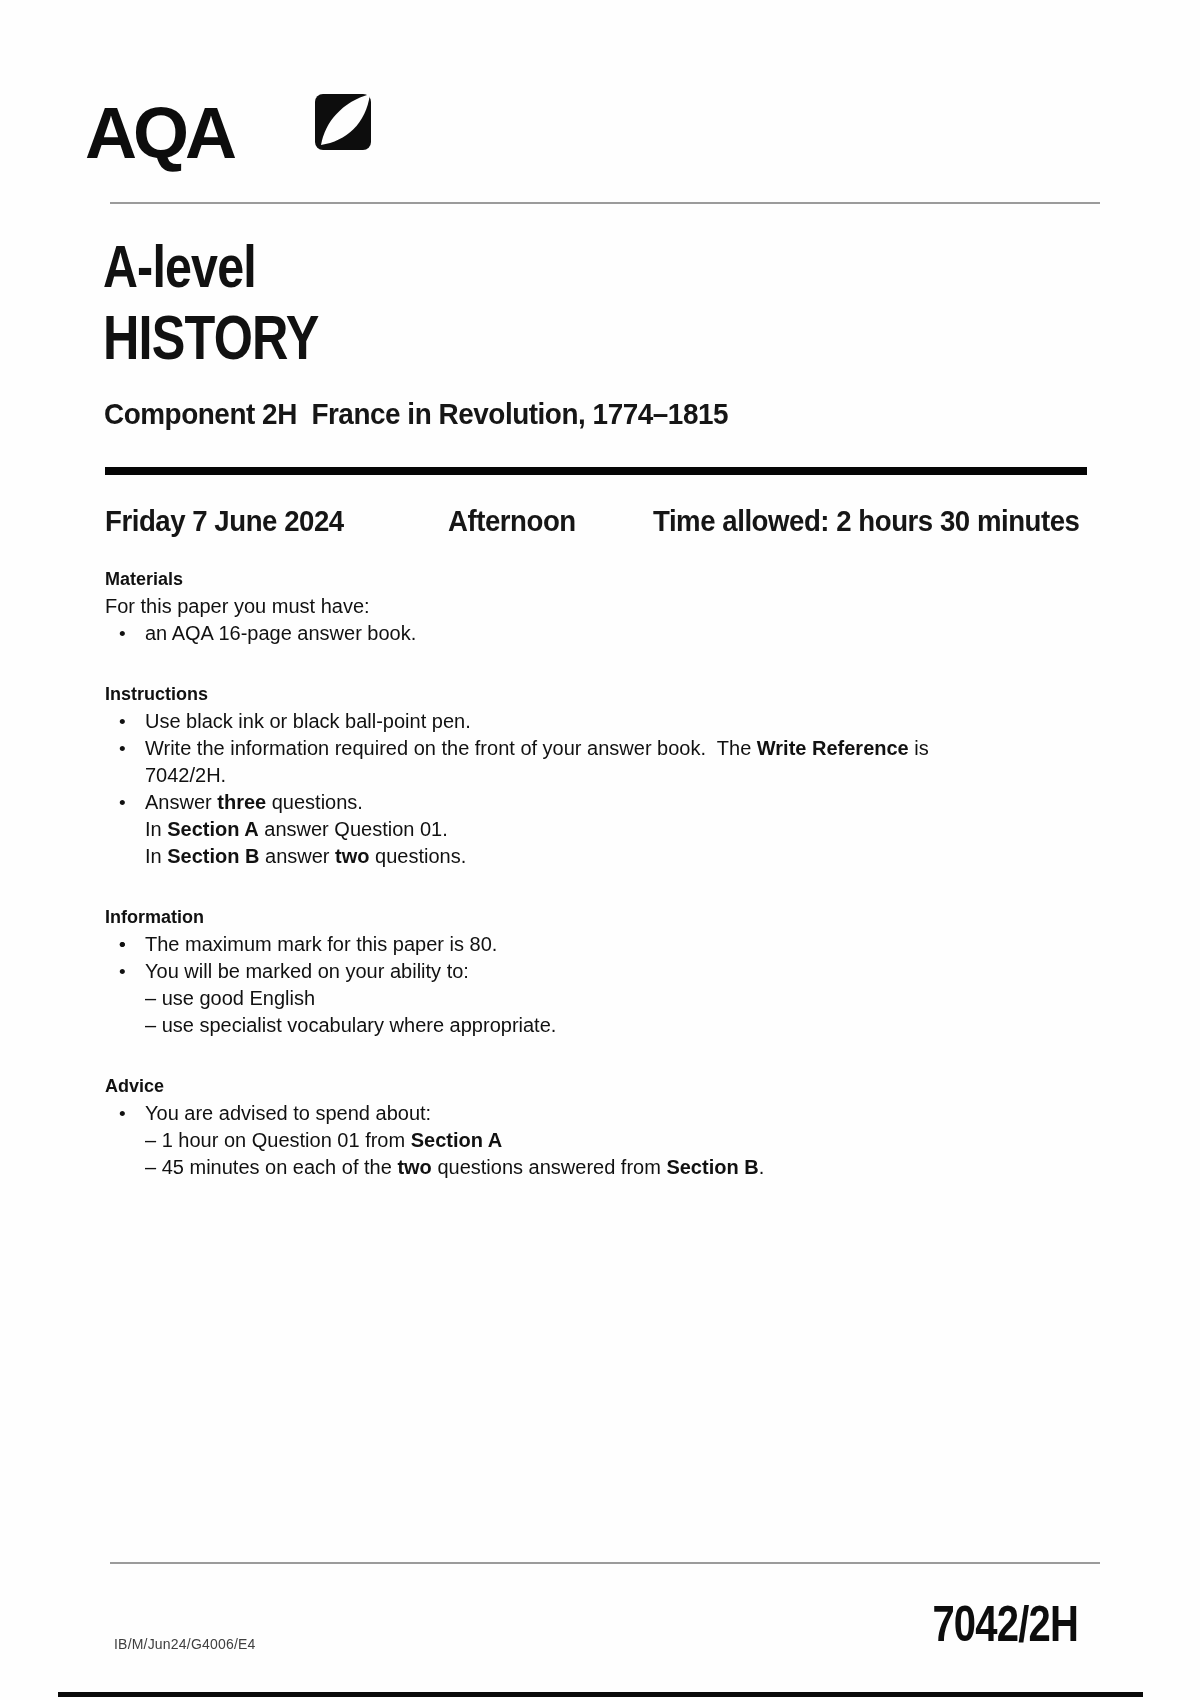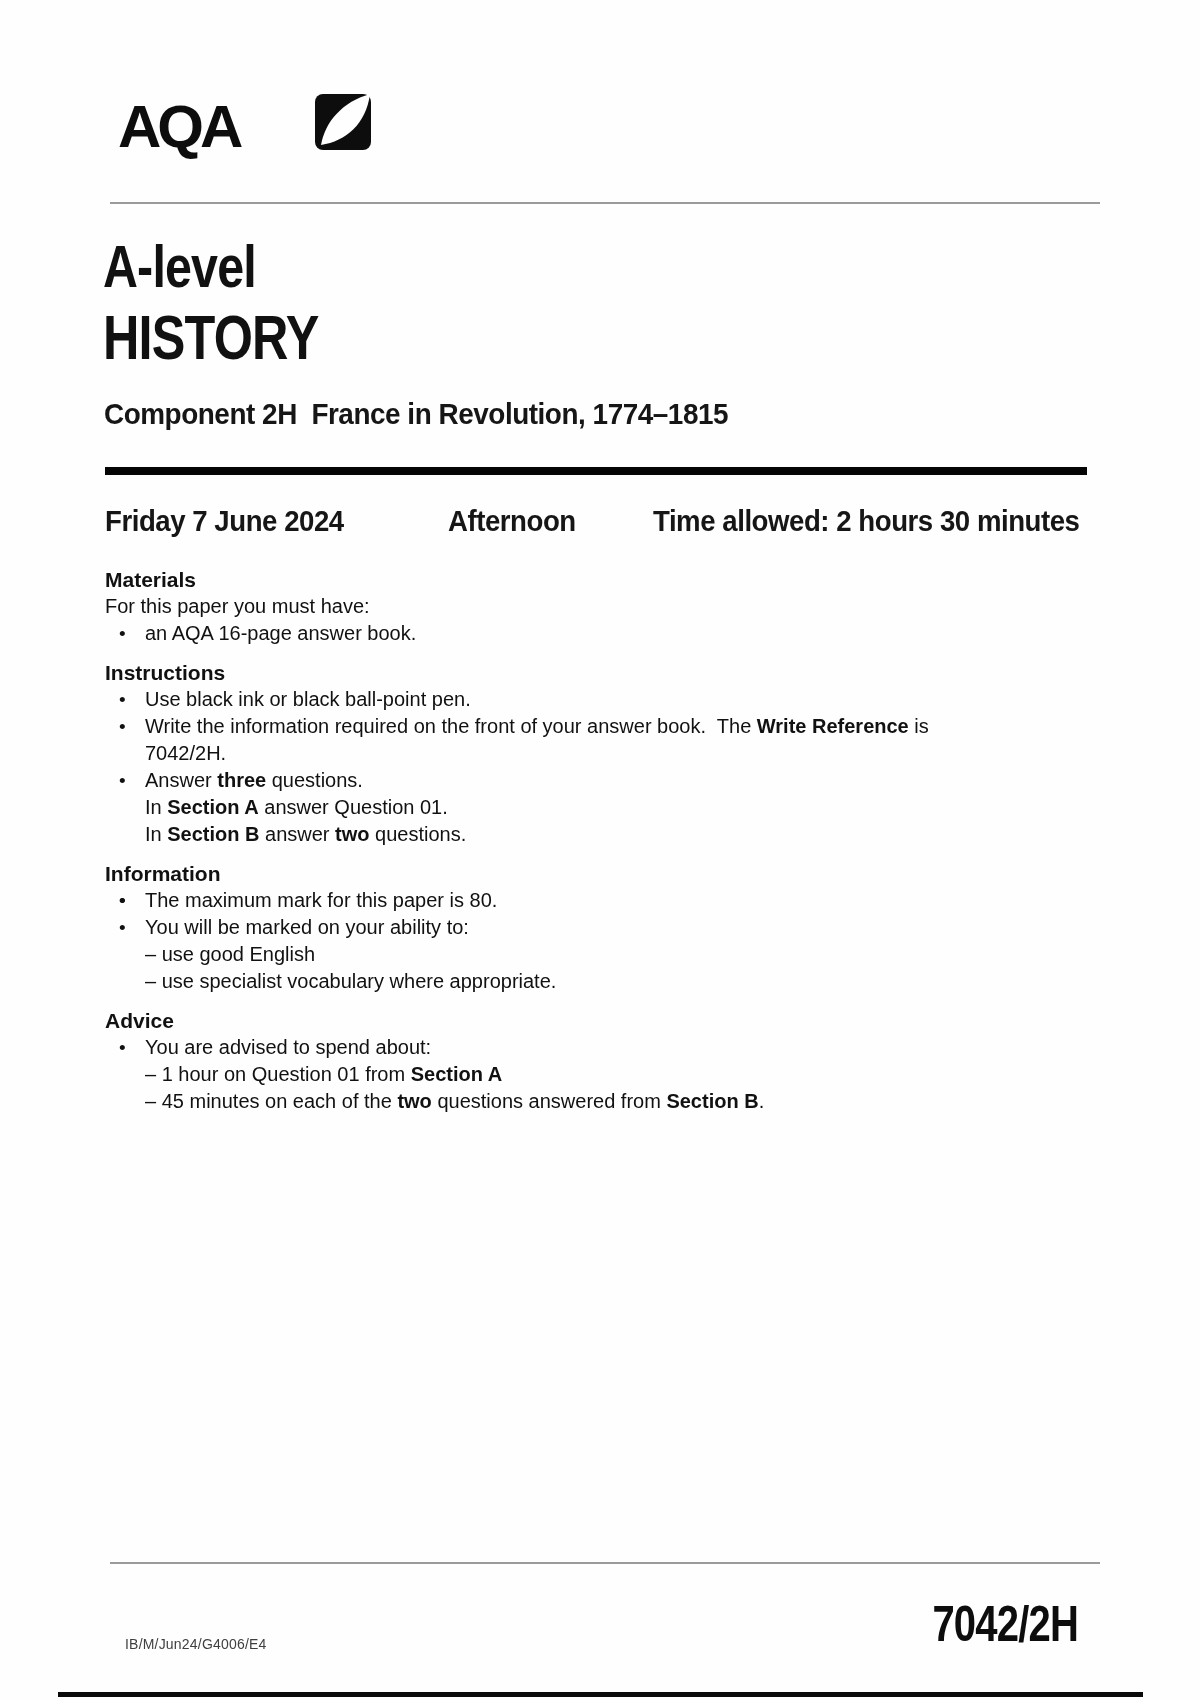--- a/index.html
+++ b/index.html
@@ -4,21 +4,21 @@
 <style>
   html,body{margin:0;padding:0;}
   body{
     width:1200px;height:1700px;background:#fdfdfd;color:#000;
     font-family:"Liberation Sans",sans-serif;position:relative;overflow:hidden;
   }
   .page{position:absolute;inset:0;background:#fefefe;}
 
   
   .logo-text{
-    position:absolute;left:118px;top:97px;font-size:60px;font-weight:700;
+    position:absolute;left:85px;top:97px;font-size:72px;font-weight:700;
     letter-spacing:-4px;line-height:1;color:#0d0d0d;
   }
   .logo-leaf{position:absolute;left:315px;top:90px;}
 
   
   .rule-thin-top{position:absolute;left:110px;top:202px;width:990px;height:2px;background:#9b9b9b;}
   .rule-thick{position:absolute;left:105px;top:467px;width:982px;height:8px;background:#050505;}
   .rule-thin-bottom{position:absolute;left:110px;top:1562px;width:990px;height:2px;background:#9b9b9b;}
   .page-bottom-edge{position:absolute;left:58px;top:1692px;width:1085px;height:5px;background:#0a0a0a;}
 
@@ -40,31 +40,31 @@
   .session span{
     position:absolute;top:506px;font-size:30px;font-weight:700;line-height:1;
     letter-spacing:-0.5px;white-space:pre;transform:scaleX(0.92);transform-origin:0 0;color:#161616;
   }
   .session-date{left:105px;}
   .session-period{left:448px;}
   .session-time{left:653px;}
 
   
   .sections{position:absolute;left:105px;top:566px;width:935px;font-size:20px;color:#111;}
-  .doc-section{margin-top:12px;}
+  .doc-section{margin-top:34px;}
   .doc-section:first-child{margin-top:0;}
-  .section-heading{font-size:21px;font-weight:700;line-height:27px;}
+  .section-heading{font-size:18px;font-weight:700;line-height:27px;}
   .line{position:relative;line-height:27px;}
   .line.bullet,.line.cont{padding-left:40px;}
   .line .marker{position:absolute;left:14px;top:0;font-size:19px;}
   .seg{white-space:pre-wrap;}
   .seg.b{font-weight:700;}
 
   
-  .doc-code{position:absolute;left:125px;top:1636px;font-size:14px;color:#3f3f3f;letter-spacing:0.2px;}
+  .doc-code{position:absolute;left:114px;top:1636px;font-size:14px;color:#3f3f3f;letter-spacing:0.2px;}
   .paper-ref{
     position:absolute;right:122px;top:1599px;font-size:50px;font-weight:700;line-height:1;
     letter-spacing:-1px;transform:scaleX(0.80);transform-origin:100% 0;color:#0d0d0d;
   }
 </style>
 </head>
 <body>
 
 <div class="page">
 

